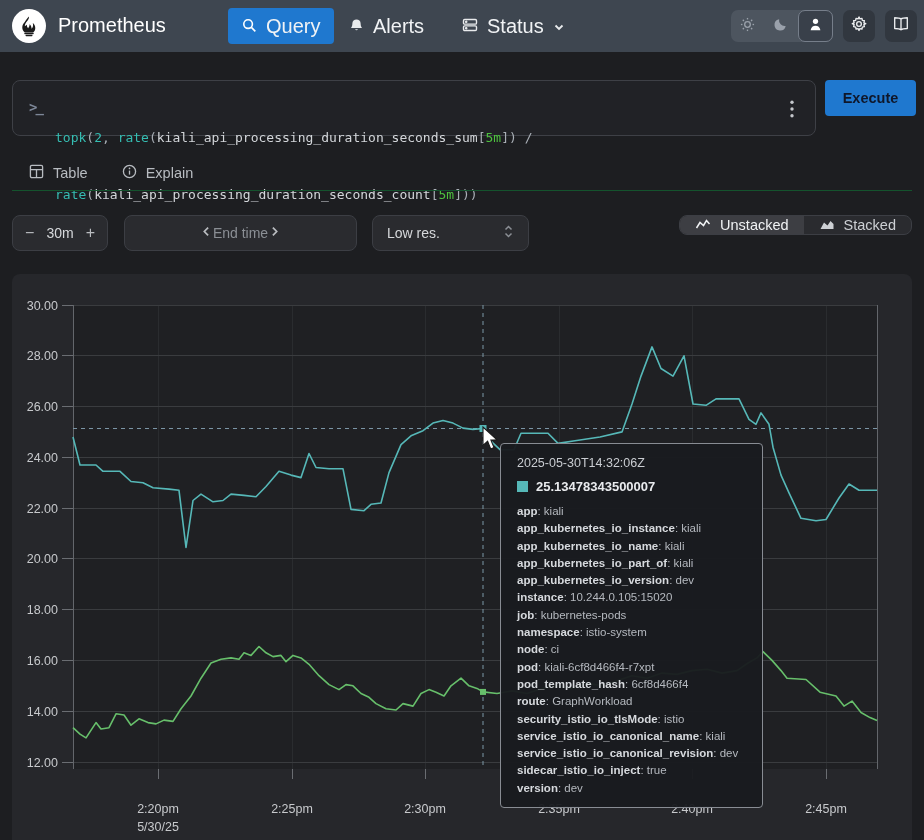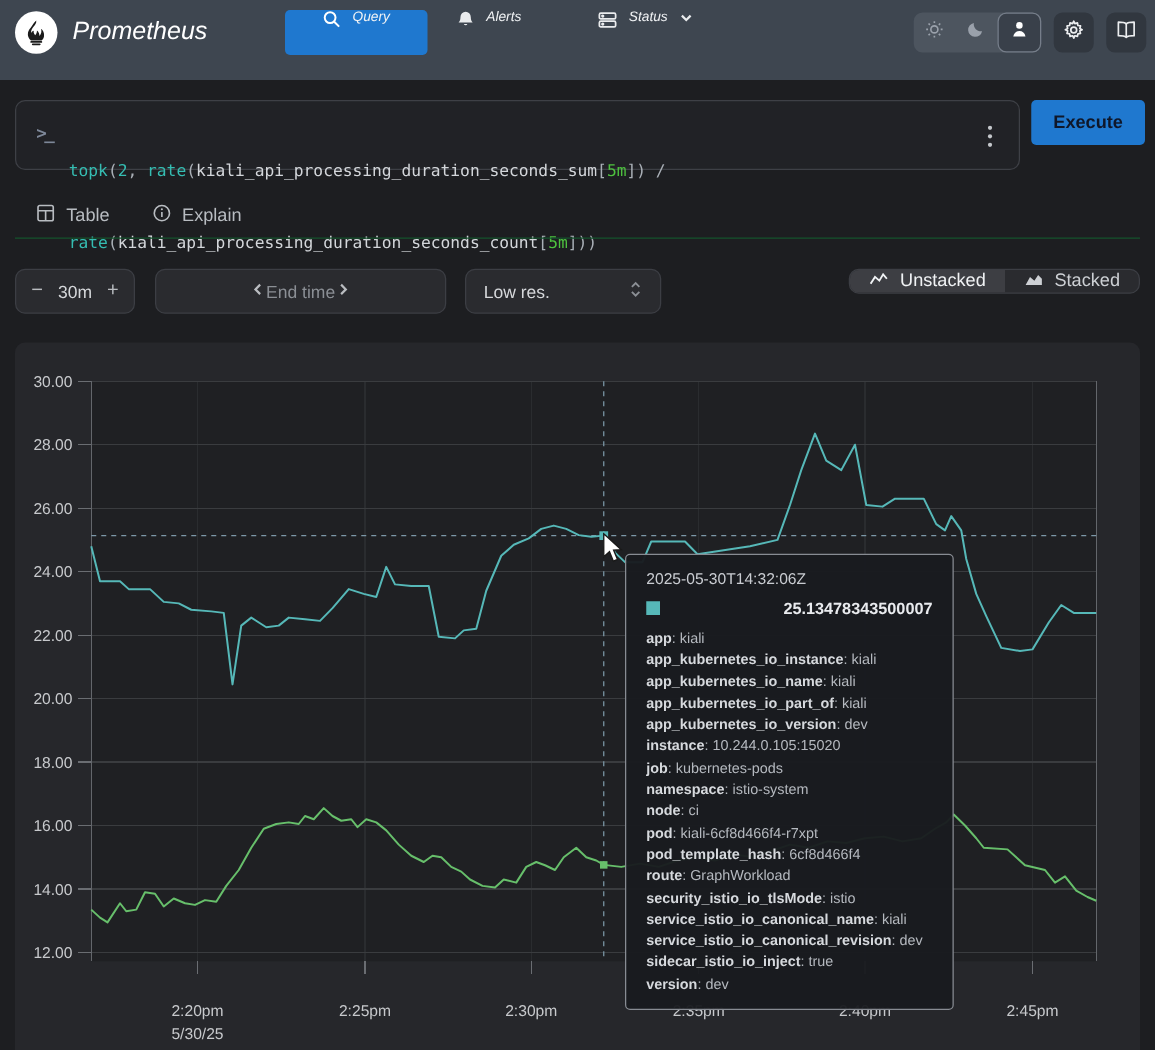--- a/index.html
+++ b/index.html
@@ -1,25 +1,25 @@
 <!DOCTYPE html>
 <html><head>
 <meta charset="utf-8">
 <style>
   * { margin:0; padding:0; box-sizing:border-box; }
   html,body { width:924px; height:840px; overflow:hidden; background:#1d1e21;
     font-family:"Liberation Sans", sans-serif; color:#e8eaec; }
 
   
-  .navbar { position:relative; height:64px; background:#3e4650;font-style:italic; }
+  .navbar { position:relative; height:52px; background:#3e4650; }
   .logo { position:absolute; left:12px; top:9px; width:34px; height:34px; border-radius:50%;
     background:#ffffff; display:flex; align-items:center; justify-content:center; }
   .nav-title { position:absolute; left:58px; top:14px; font-size:20px; color:#ffffff; }
-  .nav-btn { position:absolute; display:flex; gap:9px; height:36px; top:8px;
-    border-radius:4px; padding:0 30px; font-size:11px; color:#f1f3f5; cursor:pointer; }
+  .nav-btn { position:absolute; display:flex; align-items:center; gap:9px; height:36px; top:8px;
+    border-radius:4px; padding:0 14px; font-size:20px; color:#f1f3f5; cursor:pointer; }
   .nav-btn.primary { background:#1f78cf; }
   .nav-q { left:228px; }
   .nav-a { left:335px; }
   .nav-s { left:448px; }
   .theme-seg { position:absolute; left:731px; top:10px; width:102px; height:32px; background:#4d555f;
     border-radius:7px; display:flex; align-items:center; }
   .theme-seg .seg { flex:1; height:32px; display:flex; align-items:center; justify-content:center; }
   .theme-seg .seg.sel { background:#39404a; border:1px solid #767e8a; border-radius:7px; }
   .icon-sq { position:absolute; top:10px; width:32px; height:32px; background:#31373f; border-radius:7px;
     display:flex; align-items:center; justify-content:center; }
@@ -65,21 +65,21 @@
   
   .graph-panel { position:absolute; left:12px; top:274px; width:900px; height:566px;
     background:#26272b; border-radius:8px 8px 0 0; }
   #chart-svg { position:absolute; left:0; top:0; }
   .gtxt { font-family:"Liberation Sans", sans-serif; }
 
   
   .tooltip { position:absolute; left:488px; top:169px; width:263px; background:rgba(25,27,31,0.96);
     border:1px solid #888c93; border-radius:4px; padding:12px 16px 10px 16px; z-index:5; }
   .tt-time { font-size:12.5px; color:#c9ccd1; margin-bottom:9px; }
-  .tt-valrow { display:flex; align-items:center; gap:20px; margin-bottom:9px;justify-content:space-between; }
+  .tt-valrow { display:flex; align-items:center; gap:8px; margin-bottom:9px; }
   .tt-swatch { width:11px; height:11px; background:#56b8b8; }
   .tt-val { font-size:13px; font-weight:bold; color:#e9ebee; }
   .tt-labels div { font-size:11.5px; line-height:17.3px; color:#b5b9bf; }
   .tt-labels b { color:#d6d9dd; }
 
   .cursor { position:absolute; left:469px; top:152px; z-index:9; }
 </style>
 </head>
 <body>
 

